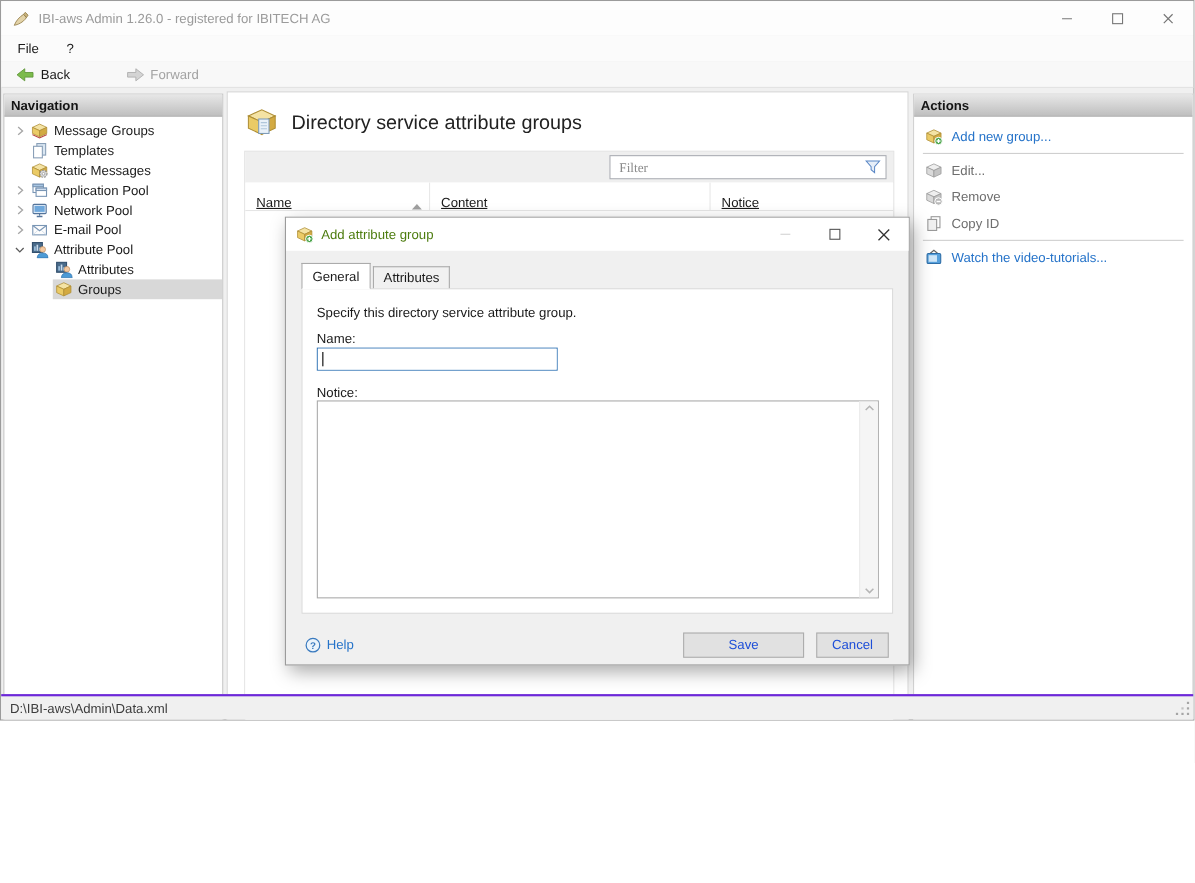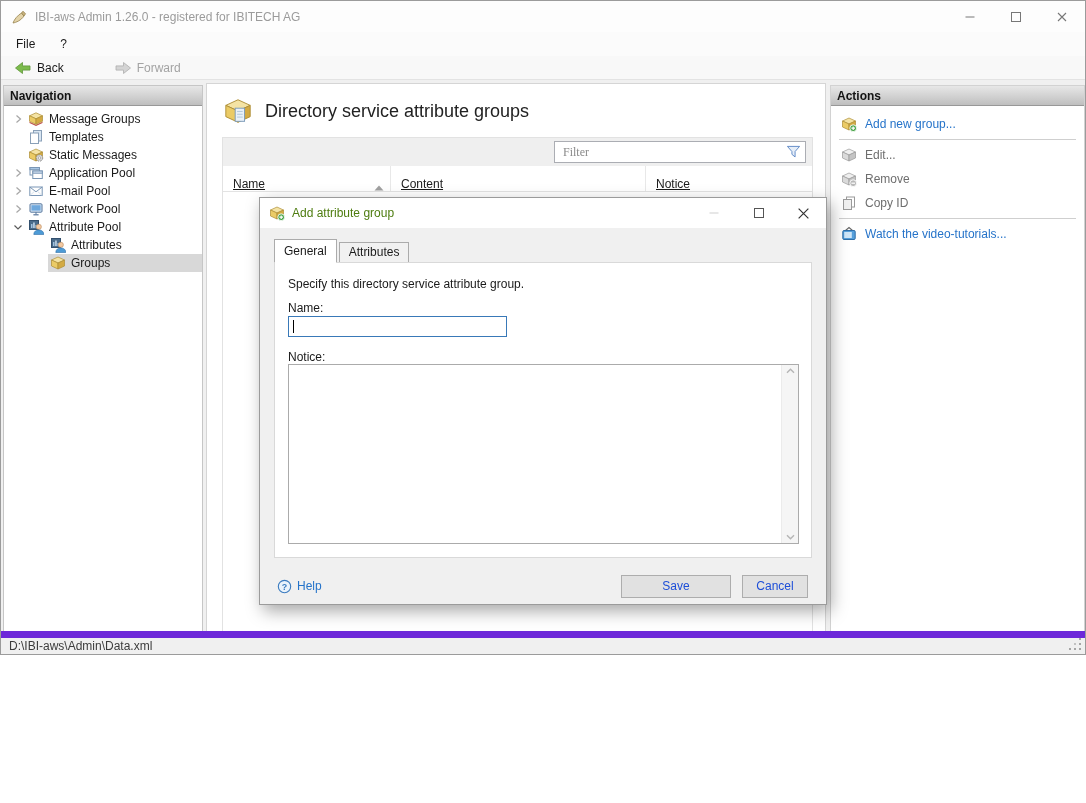--- a/index.html
+++ b/index.html
@@ -50,21 +50,21 @@
   .action-row { display:flex; align-items:center; gap:8px; height:24px; padding:0 10px; font-size:12px; }
   .action-row.link { color:#2573C9; }
   .action-row.disabled { color:#6E6E6E; }
   .action-sep { height:1px; background:#CFCFCF; margin:3px 8px; }
   .splitter { height:8px; background:#F0F0F0; border-top:1px solid #DADADA; display:flex; align-items:center; justify-content:center; }
   .dots { width:3px; height:3px; background:#9A9A9A; border-radius:50%; box-shadow:6px 0 0 #9A9A9A,-6px 0 0 #9A9A9A; }
   .info-body { height:182px; background:#FFFFE1; padding:9px 8px; display:flex; gap:6px; font-size:12px; color:#1A1A1A; line-height:15px; }
   .info-body .txt { max-width:215px; }
   a.inline-link { color:#2573C9; text-decoration:underline; }
 
-  .statusbar { position:absolute; left:0; right:0; bottom:0; height:23px; background:#F0F0F0; border-top:7px solid #6d28d9; display:flex; align-items:center; font-size:12px; color:#3C3C3C; padding-left:8px; }
+  .statusbar { position:absolute; left:0; right:0; bottom:0; height:23px; background:#F0F0F0; border-top:2px solid #6d28d9; display:flex; align-items:center; font-size:12px; color:#3C3C3C; padding-left:8px; }
   .grip { position:absolute; right:4px; bottom:4px; width:2px; height:2px; background:#A5A5A5; box-shadow:-5px 0 0 #A5A5A5,-10px 0 0 #A5A5A5,0 -5px 0 #A5A5A5,-5px -5px 0 #C2C2C2,0 -10px 0 #A5A5A5; }
 
   
   .dialog { position:absolute; left:258px; top:196px; width:568px; height:408px; background:#F0F0F0; border:1px solid #9B9B9B; box-shadow:4px 6px 16px rgba(0,0,0,.35); }
   .dlg-titlebar { height:30px; background:#FFF; display:flex; align-items:center; padding-left:9px; }
   .dlg-titlebar .title { font-size:12px; color:#4d7c0f; margin-left:7px; flex:1; }
   .dlg-btns { display:flex; height:100%; }
   .dlg-btn { width:45px; height:100%; display:flex; align-items:center; justify-content:center; }
   .tabs { position:absolute; top:41px; left:14px; height:23px; display:flex; align-items:flex-end; z-index:3; }
   .tab { font-size:12px; color:#1A1A1A; padding:0 9px; }
@@ -204,42 +204,42 @@
       </div>
 
       <div class="tree-row ind0">
         <span class="chev">
             <svg width="12" height="12" viewBox="0 0 12 12">
               <path d="M4.5 2.5L8.5 6l-4 3.5" fill="none" stroke="#A6A6A6" stroke-width="1.2"></path>
             </svg>
           </span>
         <span class="row-body">
             <svg width="16" height="16" viewBox="0 0 16 16">
-              <rect x="1.8" y="4" width="12.4" height="8.5" fill="#FDFDFD" stroke="#7A96B5"></rect>
-              <path d="M1.8 4l6.2 4.8L14.2 4" fill="none" stroke="#7A96B5"></path>
-              <path d="M1.8 12.5l4.6-4M14.2 12.5l-4.6-4" fill="none" stroke="#C8D6E4" stroke-width=".7"></path>
-            </svg>
-            <span>E-mail Pool</span>
-          </span>
-      </div>
-
-      <div class="tree-row ind0">
-        <span class="chev">
-            <svg width="12" height="12" viewBox="0 0 12 12">
-              <path d="M4.5 2.5L8.5 6l-4 3.5" fill="none" stroke="#A6A6A6" stroke-width="1.2"></path>
-            </svg>
-          </span>
-        <span class="row-body">
-            <svg width="16" height="16" viewBox="0 0 16 16">
               <rect x="2" y="2.8" width="12" height="8.4" rx="1" fill="#DCE9F6" stroke="#54749B"></rect>
               <rect x="3.4" y="4.2" width="9.2" height="5.4" fill="#6FA8DC"></rect>
               <path d="M8 11.2v2" stroke="#54749B"></path>
               <path d="M5.4 13.8h5.2" stroke="#54749B" stroke-width="1.2"></path>
             </svg>
             <span>Network Pool</span>
+          </span>
+      </div>
+
+      <div class="tree-row ind0">
+        <span class="chev">
+            <svg width="12" height="12" viewBox="0 0 12 12">
+              <path d="M4.5 2.5L8.5 6l-4 3.5" fill="none" stroke="#A6A6A6" stroke-width="1.2"></path>
+            </svg>
+          </span>
+        <span class="row-body">
+            <svg width="16" height="16" viewBox="0 0 16 16">
+              <rect x="1.8" y="4" width="12.4" height="8.5" fill="#FDFDFD" stroke="#7A96B5"></rect>
+              <path d="M1.8 4l6.2 4.8L14.2 4" fill="none" stroke="#7A96B5"></path>
+              <path d="M1.8 12.5l4.6-4M14.2 12.5l-4.6-4" fill="none" stroke="#C8D6E4" stroke-width=".7"></path>
+            </svg>
+            <span>E-mail Pool</span>
           </span>
       </div>
 
       <div class="tree-row ind0">
         <span class="chev">
             <svg width="12" height="12" viewBox="0 0 12 12">
               <path d="M2.5 4.5L6 8l3.5-3.5" fill="none" stroke="#5A5A5A" stroke-width="1.2"></path>
             </svg>
           </span>
         <span class="row-body">

